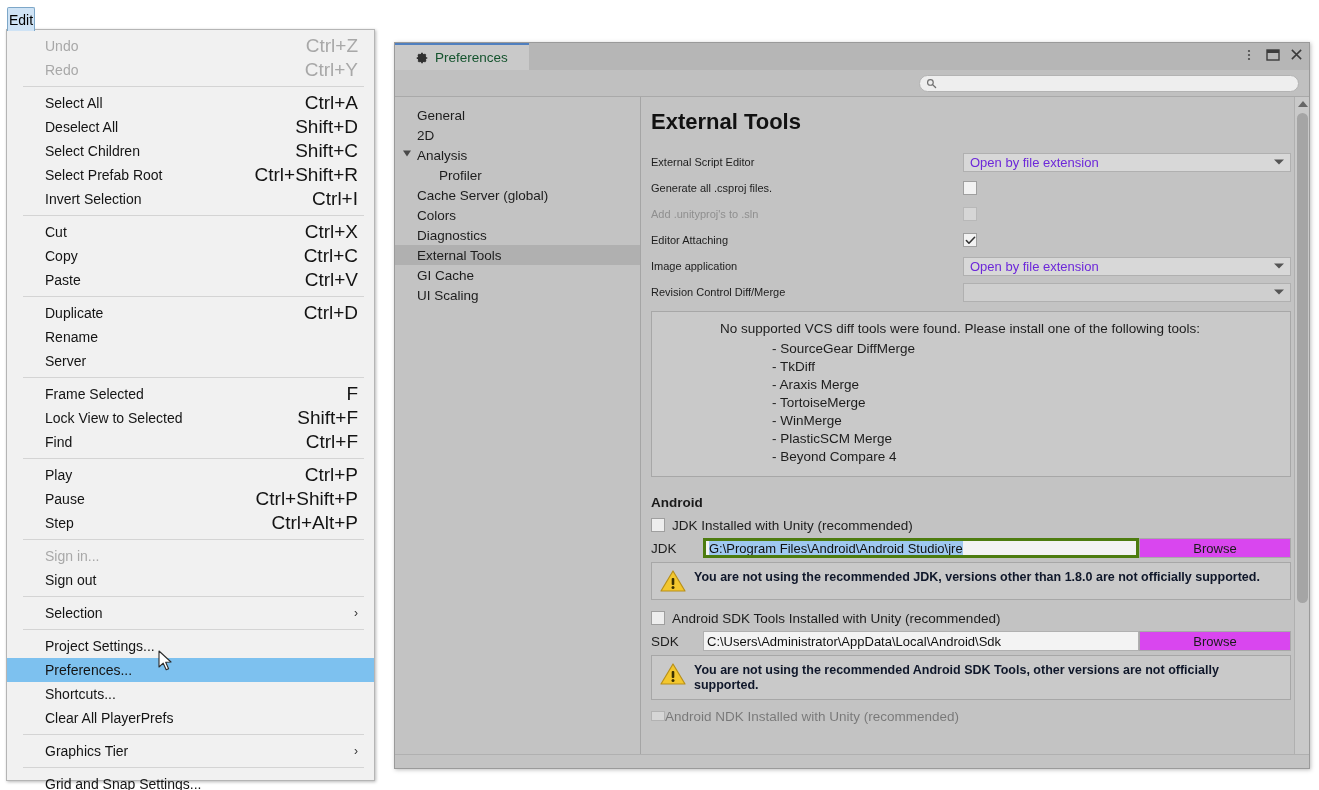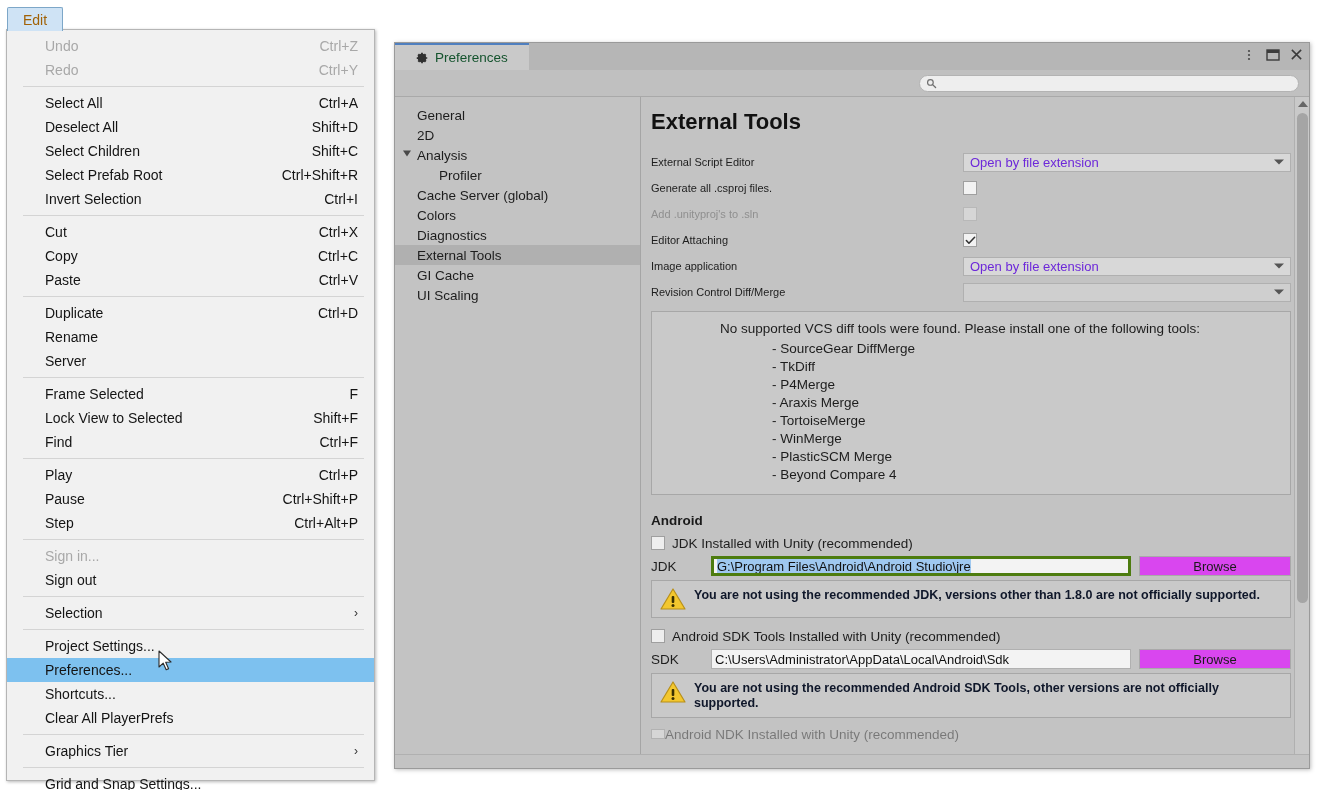--- a/index.html
+++ b/index.html
@@ -10,27 +10,27 @@
     overflow: hidden;
   }
 
   
   #edit-menu-root {
     position: absolute; left: 0; top: 0;
     width: 381px; height: 790px;
   }
   #edit-tab {
     position: absolute; left: 7px; top: 7px;
-    width: 56px; height: 24px;
+    width: 28px; height: 24px;
     background: #cfe3f5;
     border: 1px solid #7da7c8;
     border-bottom: none;
     border-radius: 2px 2px 0 0;
     display: flex; align-items: center; justify-content: center;
-    font-size: 14px; color: #a16207;
+    font-size: 14px; color: #000000;
     z-index: 5;
   }
   #edit-menu-panel {
     position: absolute; left: 6px; top: 29px;
     width: 369px; height: 752px;
     background: #f1f1f1;
     border: 1px solid #b5b5b5;
     box-shadow: 1px 1px 3px rgba(0,0,0,0.28);
     padding: 4px 0;
   }
@@ -39,21 +39,21 @@
     height: 24px;
     display: flex; align-items: center;
     padding: 0 16px 0 38px;
     font-size: 14px;
     color: #141414;
     white-space: nowrap;
   }
   .menu-item .mi-label { flex: 1; }
   .menu-item .mi-accel {
     color: #141414;
-    font-size: 14px;
+    font-size: 19px;
     text-align: right;
   }
   .menu-item .mi-arrow {
     font-size: 12px; color: #333;
     margin-left: 10px;
   }
   .menu-item.disabled .mi-label,
   .menu-item.disabled .mi-accel { color: #a8a8a8; }
   .menu-item.selected {
     background: #7dc1ef;
@@ -232,21 +232,21 @@
     font-size: 13.5px; font-weight: bold; color: #1a1a1a;
     margin: 18px 0 5px 0;
   }
   .cb-row {
     display: flex; align-items: center; gap: 7px;
     height: 20px;
     font-size: 13.5px; color: #1d1d1d;
     margin-bottom: 2px;
   }
   .path-row {
-    display: flex; align-items: center; gap: 8px;
+    display: flex; align-items: center; 
     height: 22px;
     margin-bottom: 3px;
     justify-content: center;
   }
   .path-label {
     width: 52px; font-size: 13.5px; color: #1d1d1d;
   }
   .path-field {
     flex: 1; height: 20px;
     background: #f3f3f3;
@@ -583,21 +583,20 @@
                 <span class="dd-caret"></span>
               </div>
             </div>
           </div>
 
         <div id="vcs-box">
           <div class="vcs-head">No supported VCS diff tools were found. Please install one of the following tools:</div>
           <ul id="vcs-list">
               <li>- SourceGear DiffMerge</li>
               <li>- TkDiff</li>
-              <li>- P4Merge</li>
               <li>- Araxis Merge</li>
               <li>- TortoiseMerge</li>
               <li>- WinMerge</li>
               <li>- PlasticSCM Merge</li>
               <li>- Beyond Compare 4</li>
             </ul>
         </div>
 
         <div class="section-head">Android</div>
 

